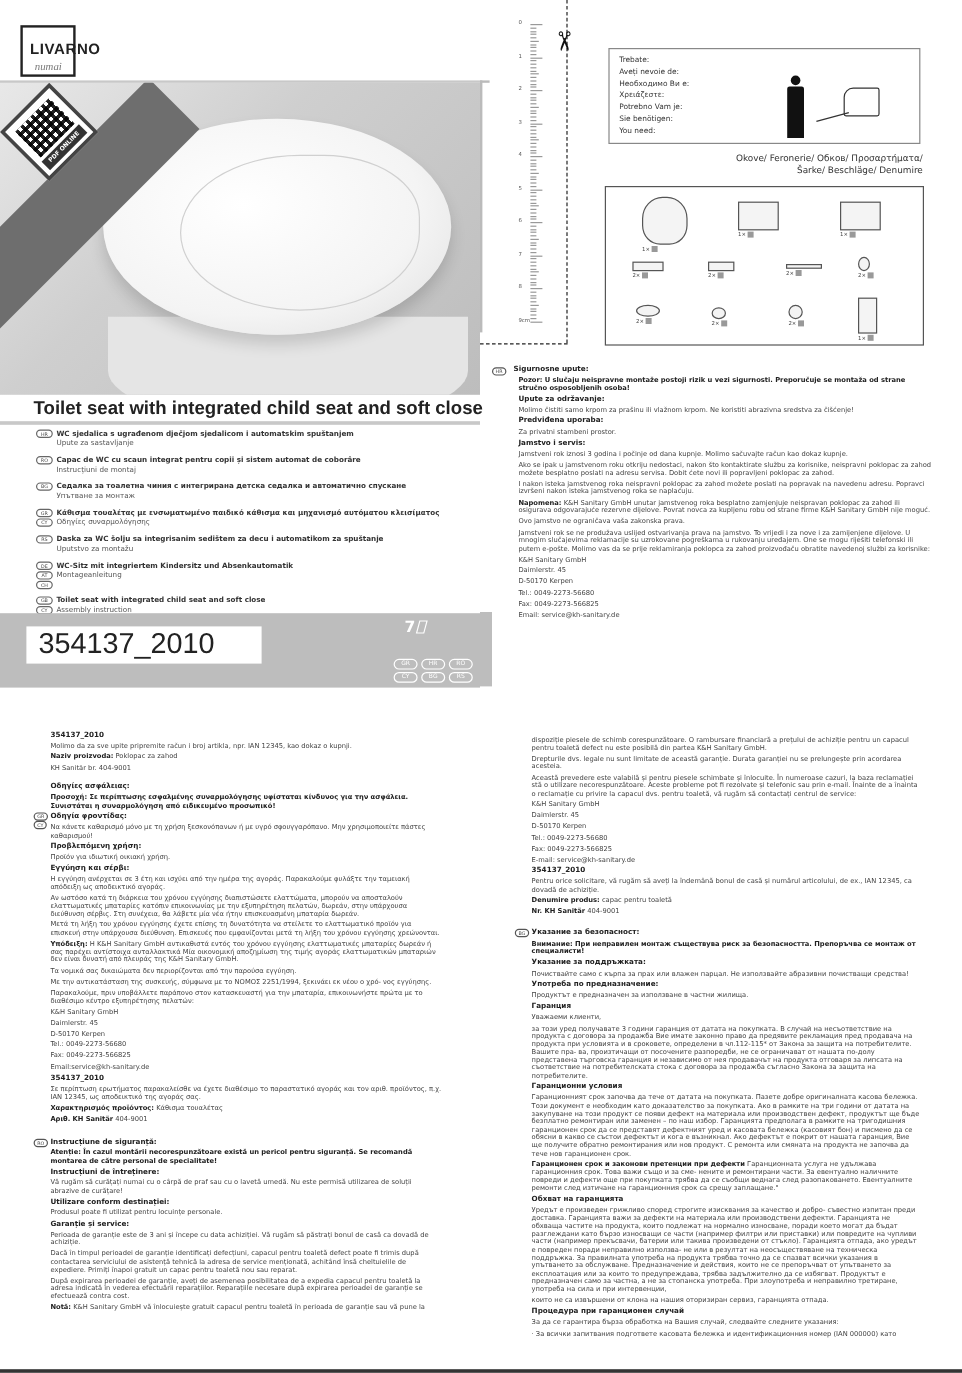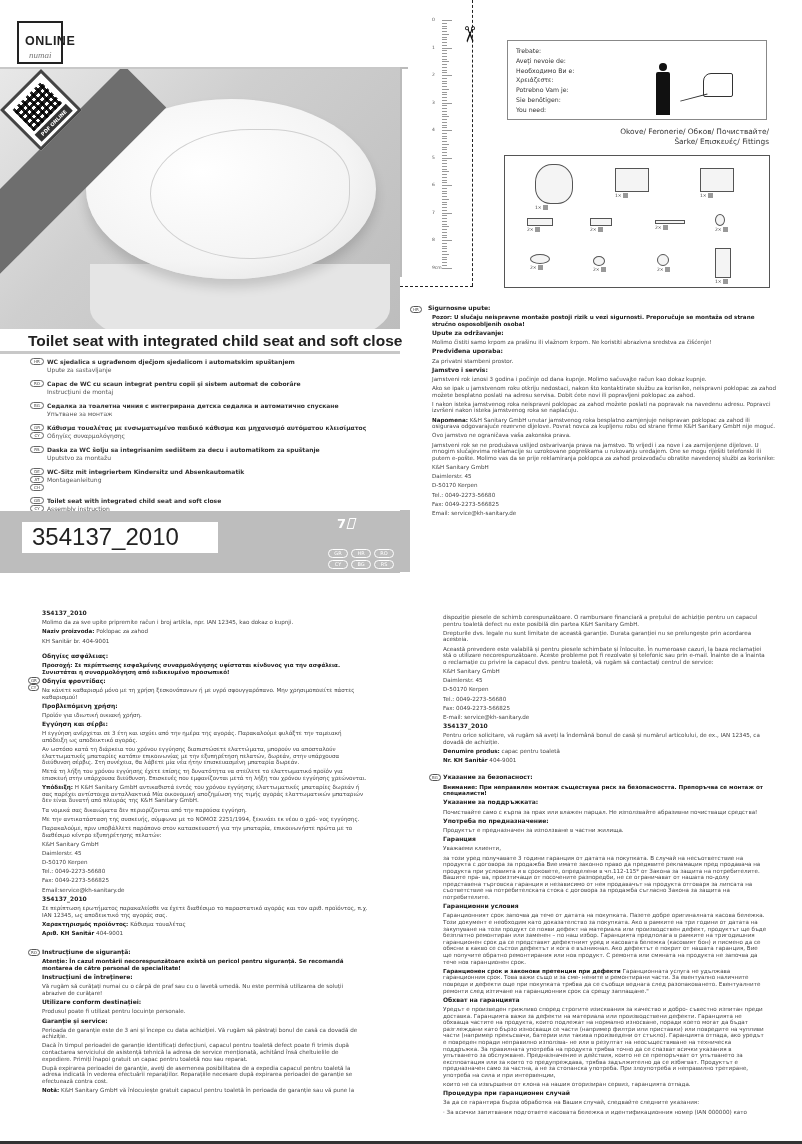--- a/index.html
+++ b/index.html
@@ -60,21 +60,21 @@
 .text-block .h{font-weight:bold;color:#222;font-size:6px}
 .text-block .b{font-weight:bold;color:#222}
 .sec-badge{position:absolute;font-size:4px;border:1px solid #555;border-radius:6px;padding:0 2px;color:#444;line-height:5px}
 .bottom-rule{position:absolute;left:0;top:1141px;width:802px;height:3px;background:#333}
 </style>
 </head>
 <body>
 
 <div class="page" id="top-left">
   <div class="logo">
-    <span class="brand">ONLINE</span>
+    <span class="brand">LIVARNO</span>
     <span class="sub">numai</span>
   </div>
 
   <div class="hero">
     <div class="bowl"></div>
     <div class="seat"></div>
     <div class="child"></div>
     <div class="band"></div>
     <div class="qr">
       <div class="grid"></div>
@@ -296,22 +296,22 @@
       </div>
     <div class="person">
         <div class="head"></div>
         <div class="body"></div>
       </div>
     <div class="tape"></div>
     <div class="tape-line"></div>
   </div>
 
   <div class="fittings-label">
-    <div>Okove/ Feronerie/ Обков/ Почиствайте/</div>
-    <div>Šarke/ Επισκευές/ Fittings</div>
+    <div>Okove/ Feronerie/ Обков/ Προσαρτήματα/</div>
+    <div>Šarke/ Beschläge/ Denumire</div>
   </div>
 
   <div class="parts-box" id="parts">
       <div class="part" style="left: 30px; top: 8px;"><div class="shape" style="width: 38px; height: 40px; border-radius: 45% 45% 40% 40%;"></div><span class="qty"><span>1×</span><b></b></span></div>
       <div class="part" style="left: 110px; top: 12px;"><div class="shape" style="width: 34px; height: 24px;"></div><span class="qty"><span>1×</span><b></b></span></div>
       <div class="part" style="left: 195px; top: 12px;"><div class="shape" style="width: 34px; height: 24px;"></div><span class="qty"><span>1×</span><b></b></span></div>
       <div class="part" style="left: 22px; top: 62px;"><div class="shape" style="width: 26px; height: 8px;"></div><span class="qty"><span>2×</span><b></b></span></div>
       <div class="part" style="left: 85px; top: 62px;"><div class="shape" style="width: 22px; height: 8px;"></div><span class="qty"><span>2×</span><b></b></span></div>
       <div class="part" style="left: 150px; top: 64px;"><div class="shape" style="width: 30px; height: 4px;"></div><span class="qty"><span>2×</span><b></b></span></div>
       <div class="part" style="left: 210px; top: 58px;"><div class="shape" style="width: 10px; height: 12px; border-radius: 50%;"></div><span class="qty"><span>2×</span><b></b></span></div>

